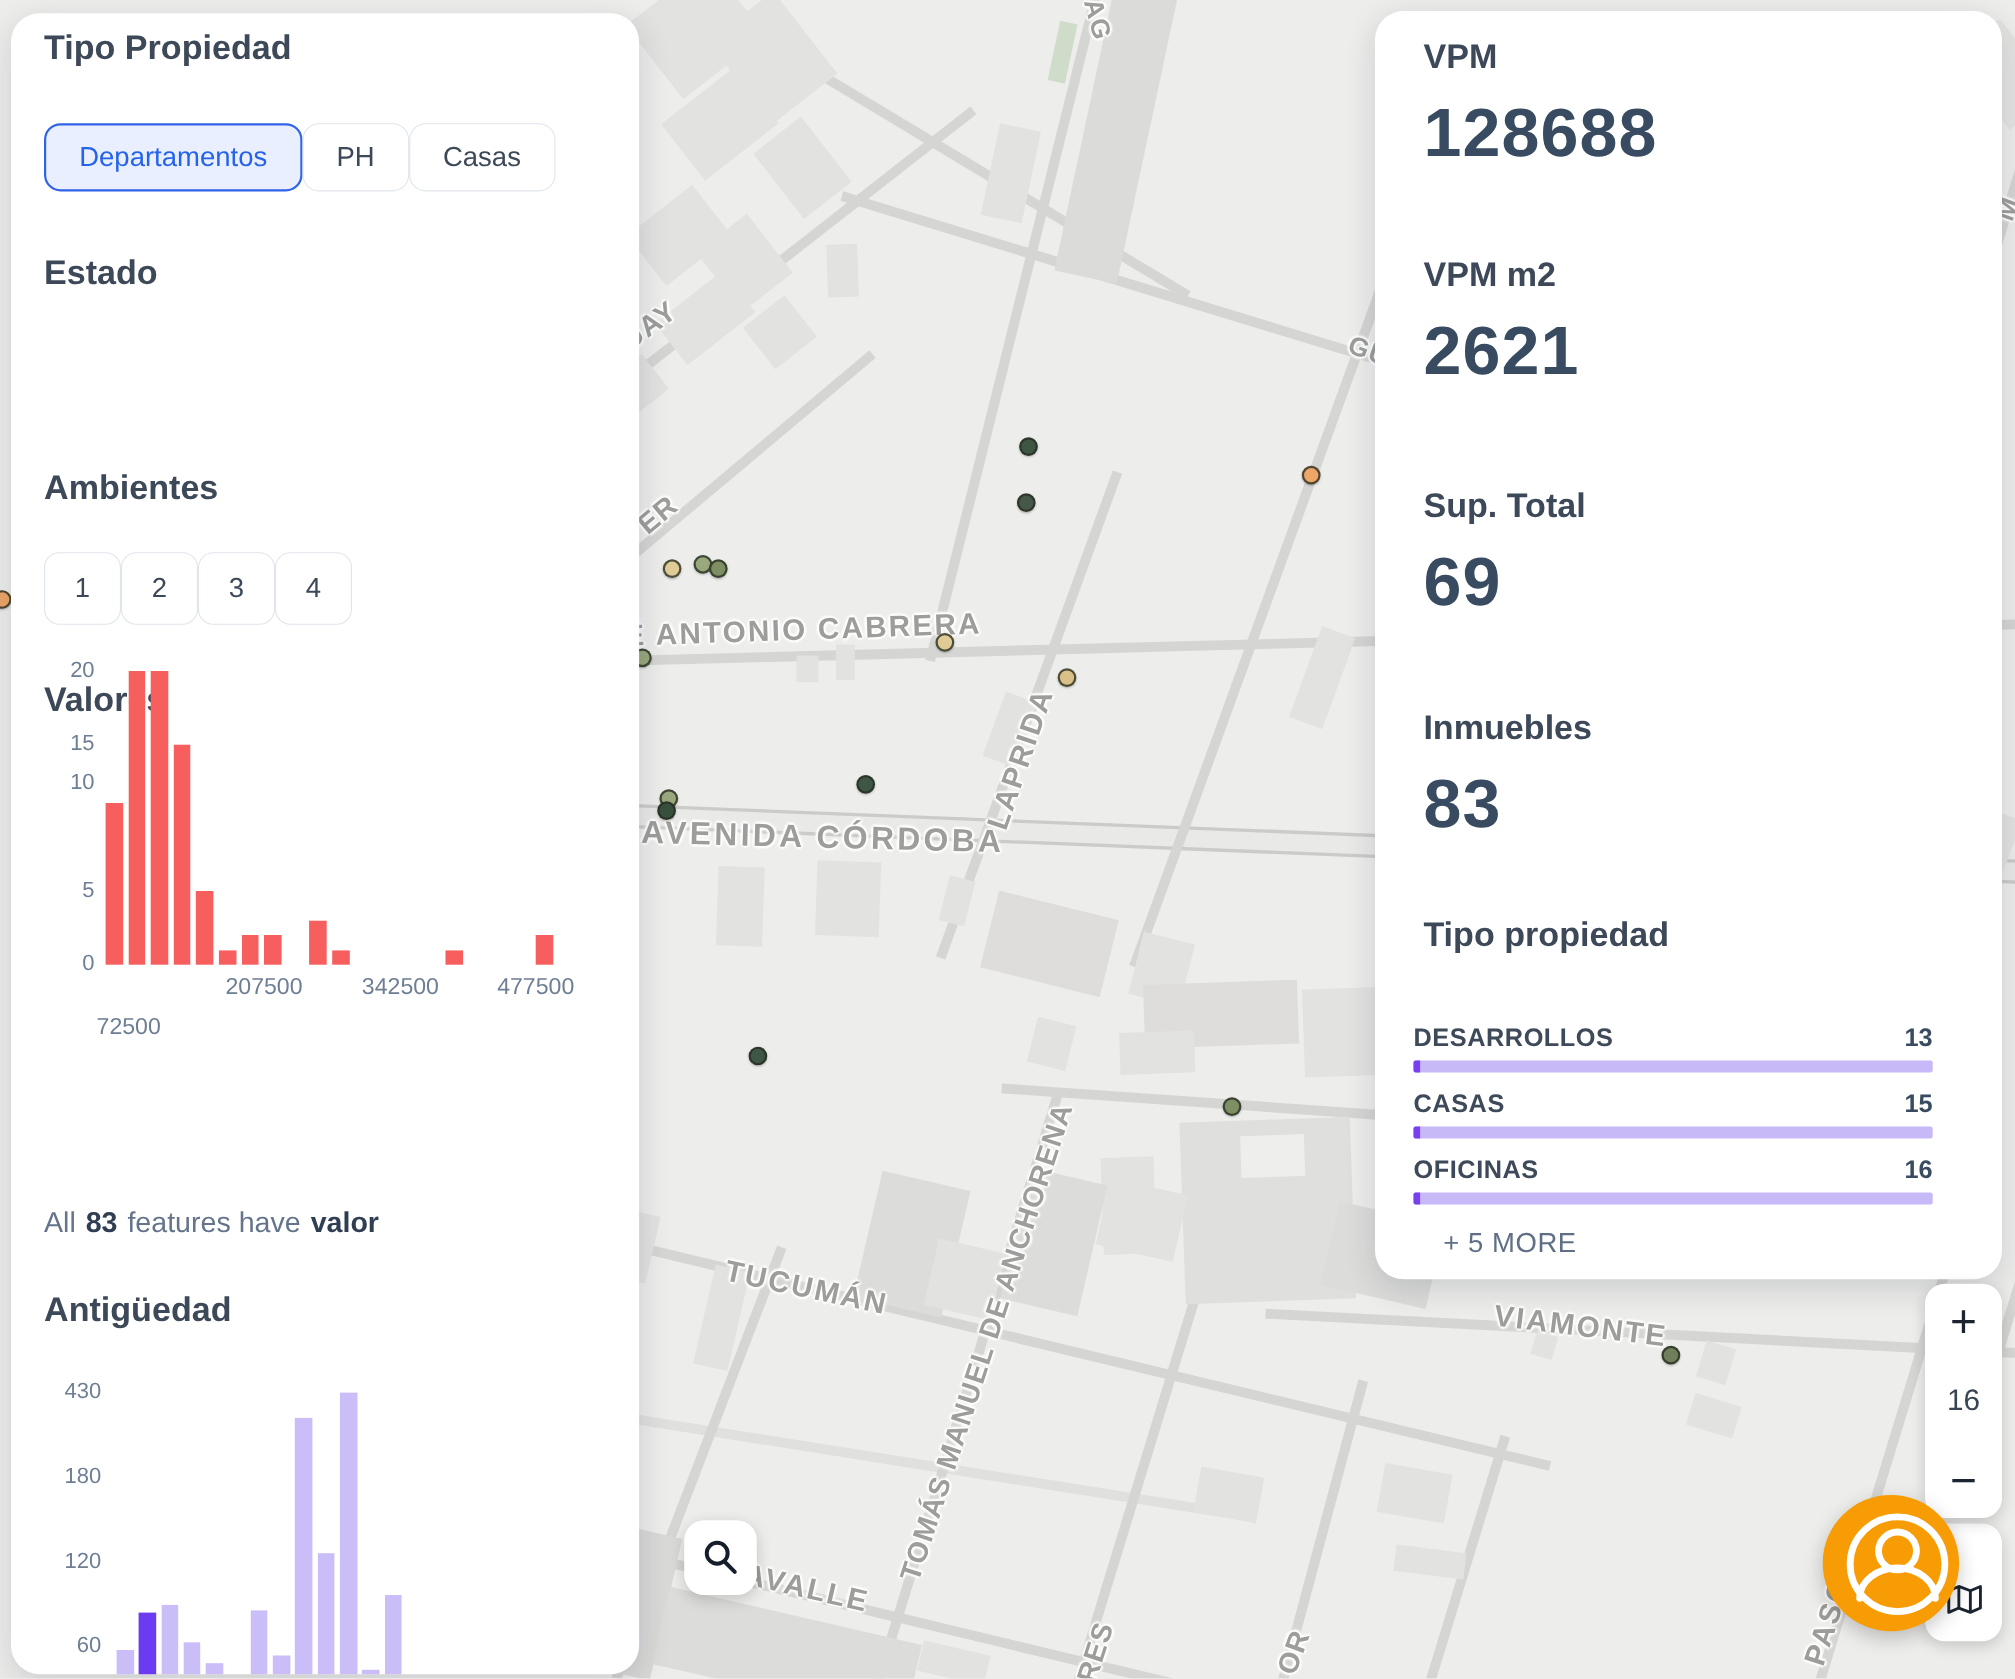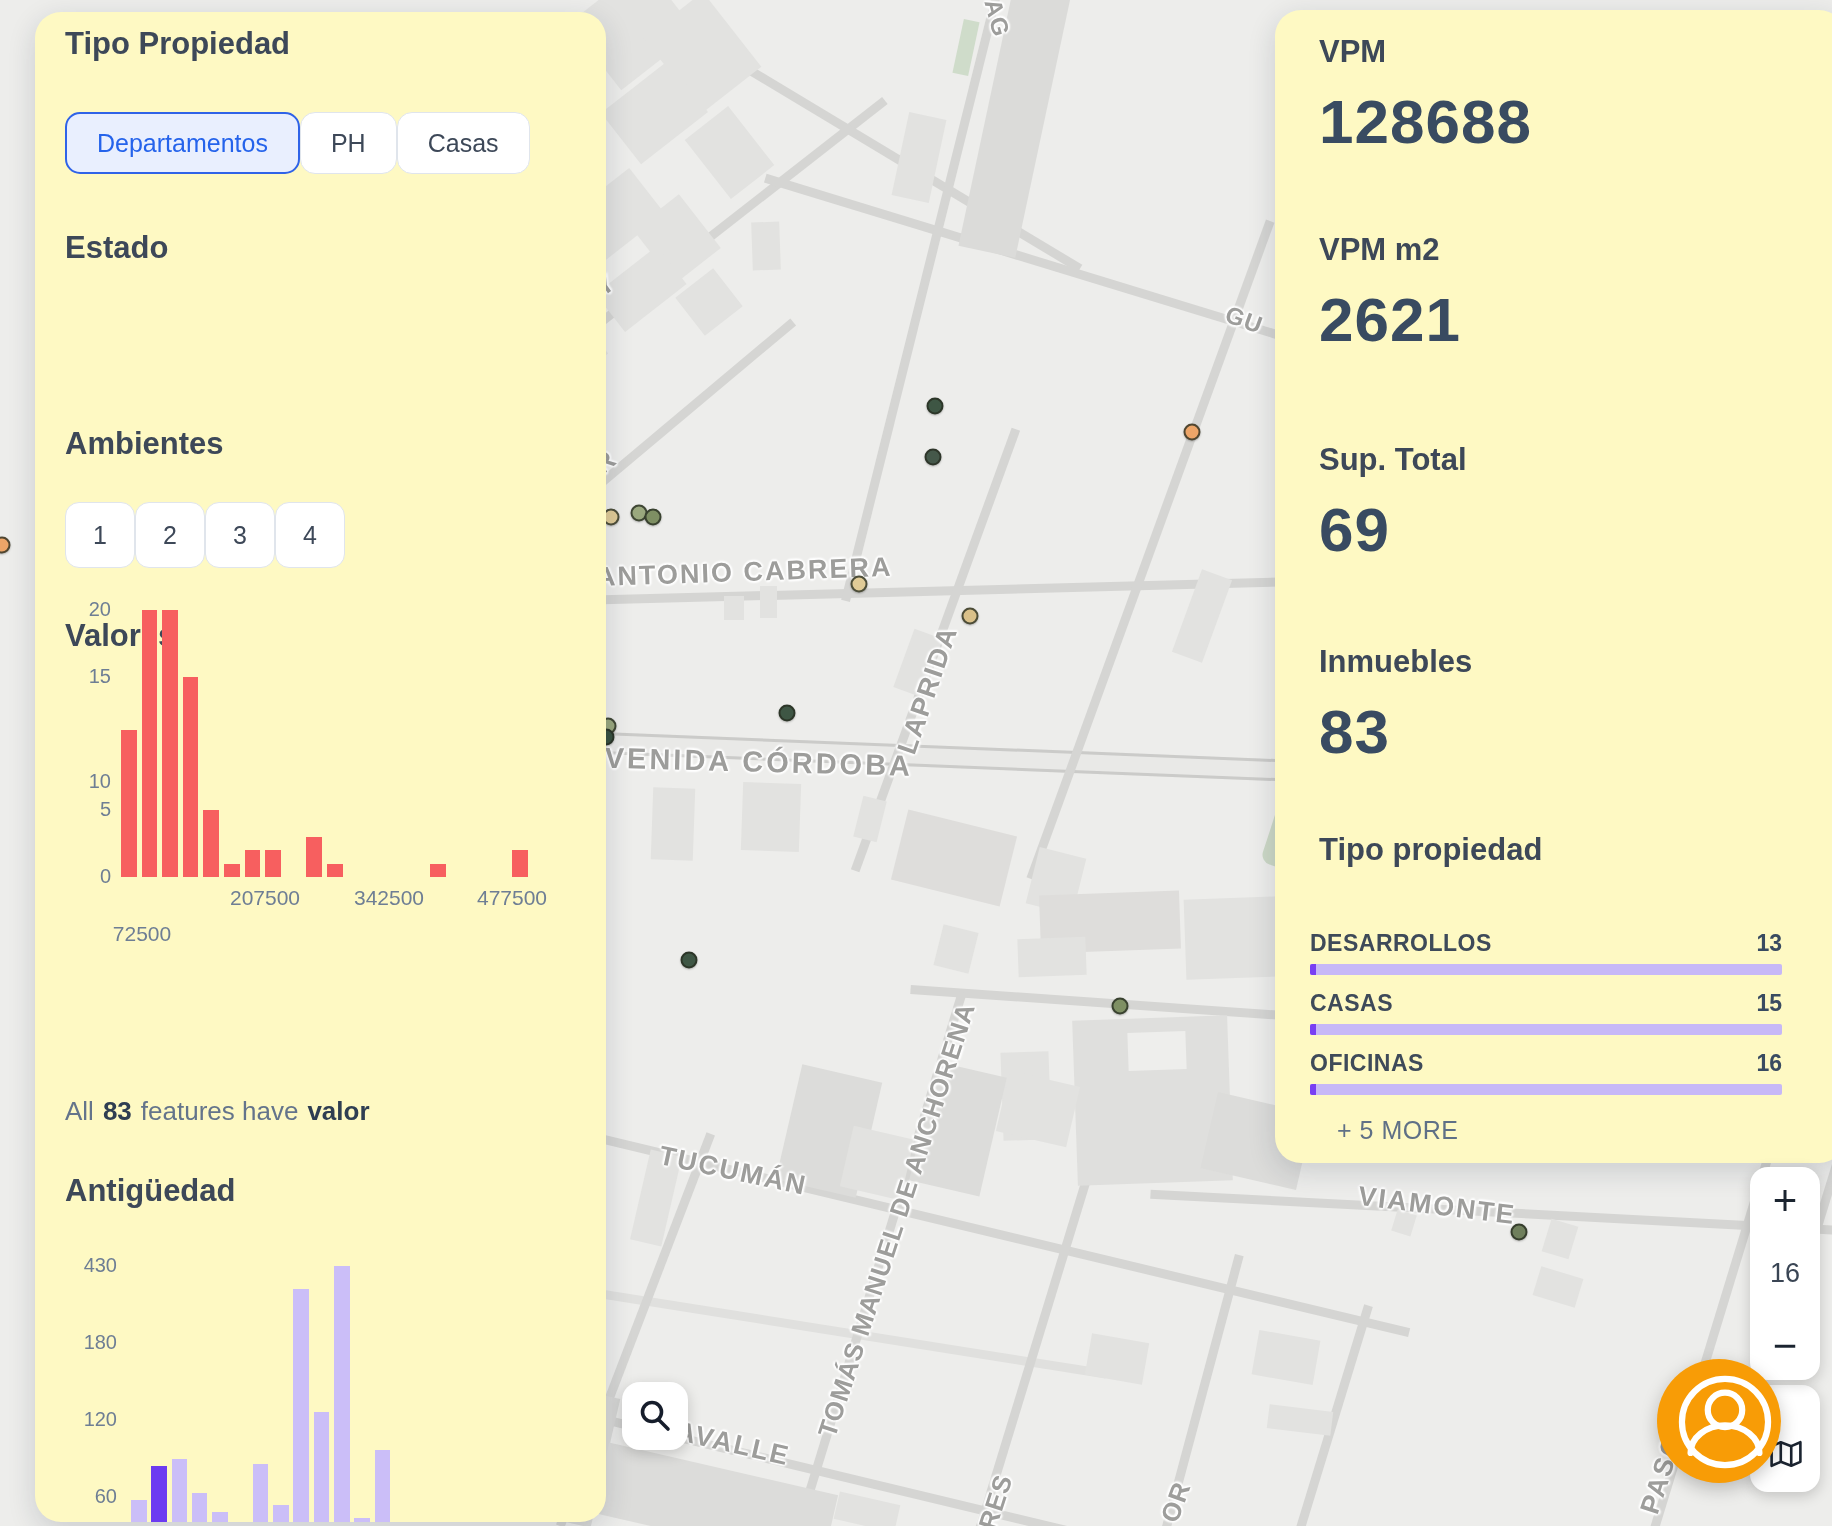--- a/index.html
+++ b/index.html
@@ -12,21 +12,21 @@
   .avenue{position:absolute;background:#e9e9e7;border-top:3px solid #cbcbc9;border-bottom:3px solid #cbcbc9;}
   .bld{position:absolute;background:#e2e2e0;}
   .park{position:absolute;background:#ccd8c6;border-radius:10px;}
   .park .ring{position:absolute;border-radius:50%;background:#c2d1ba;border:7px solid #ffffff;}
   .stlabel{position:absolute;color:#9d9d9b;font-weight:700;white-space:nowrap;
     text-shadow:-2px 0 2px #fff,2px 0 2px #fff,0 -2px 2px #fff,0 2px 2px #fff,1px 1px 2px #fff,-1px -1px 2px #fff;
     transform:translate(-50%,-50%) rotate(var(--r));}
   .marker{position:absolute;width:13px;height:13px;border-radius:50%;
     border:2.5px solid rgba(40,46,34,.8);transform:translate(-50%,-50%);box-shadow:0 1px 2px rgba(0,0,0,.25);}
   
-  .card{position:absolute;background:#fef9c3;border-radius:26px;box-shadow:0 8px 28px rgba(25,35,55,.16);margin-left:25px;}
+  .card{position:absolute;background:#ffffff;border-radius:26px;box-shadow:0 8px 28px rgba(25,35,55,.16);}
   #left-card{left:10px;top:12px;width:571px;height:1510px;overflow:hidden;}
   #right-card{left:1250px;top:10px;width:570px;height:1153px;}
   .h1{position:absolute;left:30px;font-size:31px;font-weight:800;color:#3d4858;}
   
   .chip-row{position:absolute;left:30px;display:flex;}
   .chip{height:62px;border:1.5px solid #e0e5ec;border-radius:15px;background:#fff;
     color:#3d4858;font-size:25px;font-family:inherit;display:flex;align-items:center;justify-content:center;
     padding:0 30px;cursor:pointer;box-sizing:border-box;white-space:nowrap;}
   .chip.sel{border:2px solid #2f63e8;background:#e9effe;color:#2563eb;}
   .chip.sq{width:70px;height:66px;padding:0;border-radius:14px;}
@@ -230,21 +230,21 @@
         <div class="hbar" style="left: 121.8px; width: 15.5px; height: 110.4px; background: rgb(203, 190, 248);"></div>
         <div class="hbar" style="left: 142.1px; width: 15.5px; height: 69.3px; background: rgb(203, 190, 248);"></div>
         <div class="hbar" style="left: 162.4px; width: 15.5px; height: 284.9px; background: rgb(203, 190, 248);"></div>
         <div class="hbar" style="left: 182.7px; width: 15.5px; height: 161.7px; background: rgb(203, 190, 248);"></div>
         <div class="hbar" style="left: 203px; width: 15.5px; height: 308px; background: rgb(203, 190, 248);"></div>
         <div class="hbar" style="left: 223.3px; width: 15.5px; height: 56.5px; background: rgb(203, 190, 248);"></div>
         <div class="hbar" style="left: 243.6px; width: 15.5px; height: 124.5px; background: rgb(203, 190, 248);"></div>
       </div>
   <span class="tick" style="left: 28px; width: 48px; top: 853px;">0</span>
       <span class="tick" style="left: 28px; width: 48px; top: 786px;">5</span>
-      <span class="tick" style="left: 28px; width: 48px; top: 758px;">10</span>
+      <span class="tick" style="left: 28px; width: 48px; top: 688px;">10</span>
       <span class="tick" style="left: 28px; width: 48px; top: 653px;">15</span>
       <span class="tick" style="left: 28px; width: 48px; top: 586px;">20</span>
       <span class="xtick" style="left: 47px; width: 120px; top: 910px;">72500</span>
       <span class="xtick" style="left: 170px; width: 120px; top: 874px;">207500</span>
       <span class="xtick" style="left: 294px; width: 120px; top: 874px;">342500</span>
       <span class="xtick" style="left: 417px; width: 120px; top: 874px;">477500</span>
       <span class="tick" style="left: 24px; width: 58px; top: 1473px;">60</span>
       <span class="tick" style="left: 24px; width: 58px; top: 1396px;">120</span>
       <span class="tick" style="left: 24px; width: 58px; top: 1319px;">180</span>
       <span class="tick" style="left: 24px; width: 58px; top: 1242px;">430</span>

